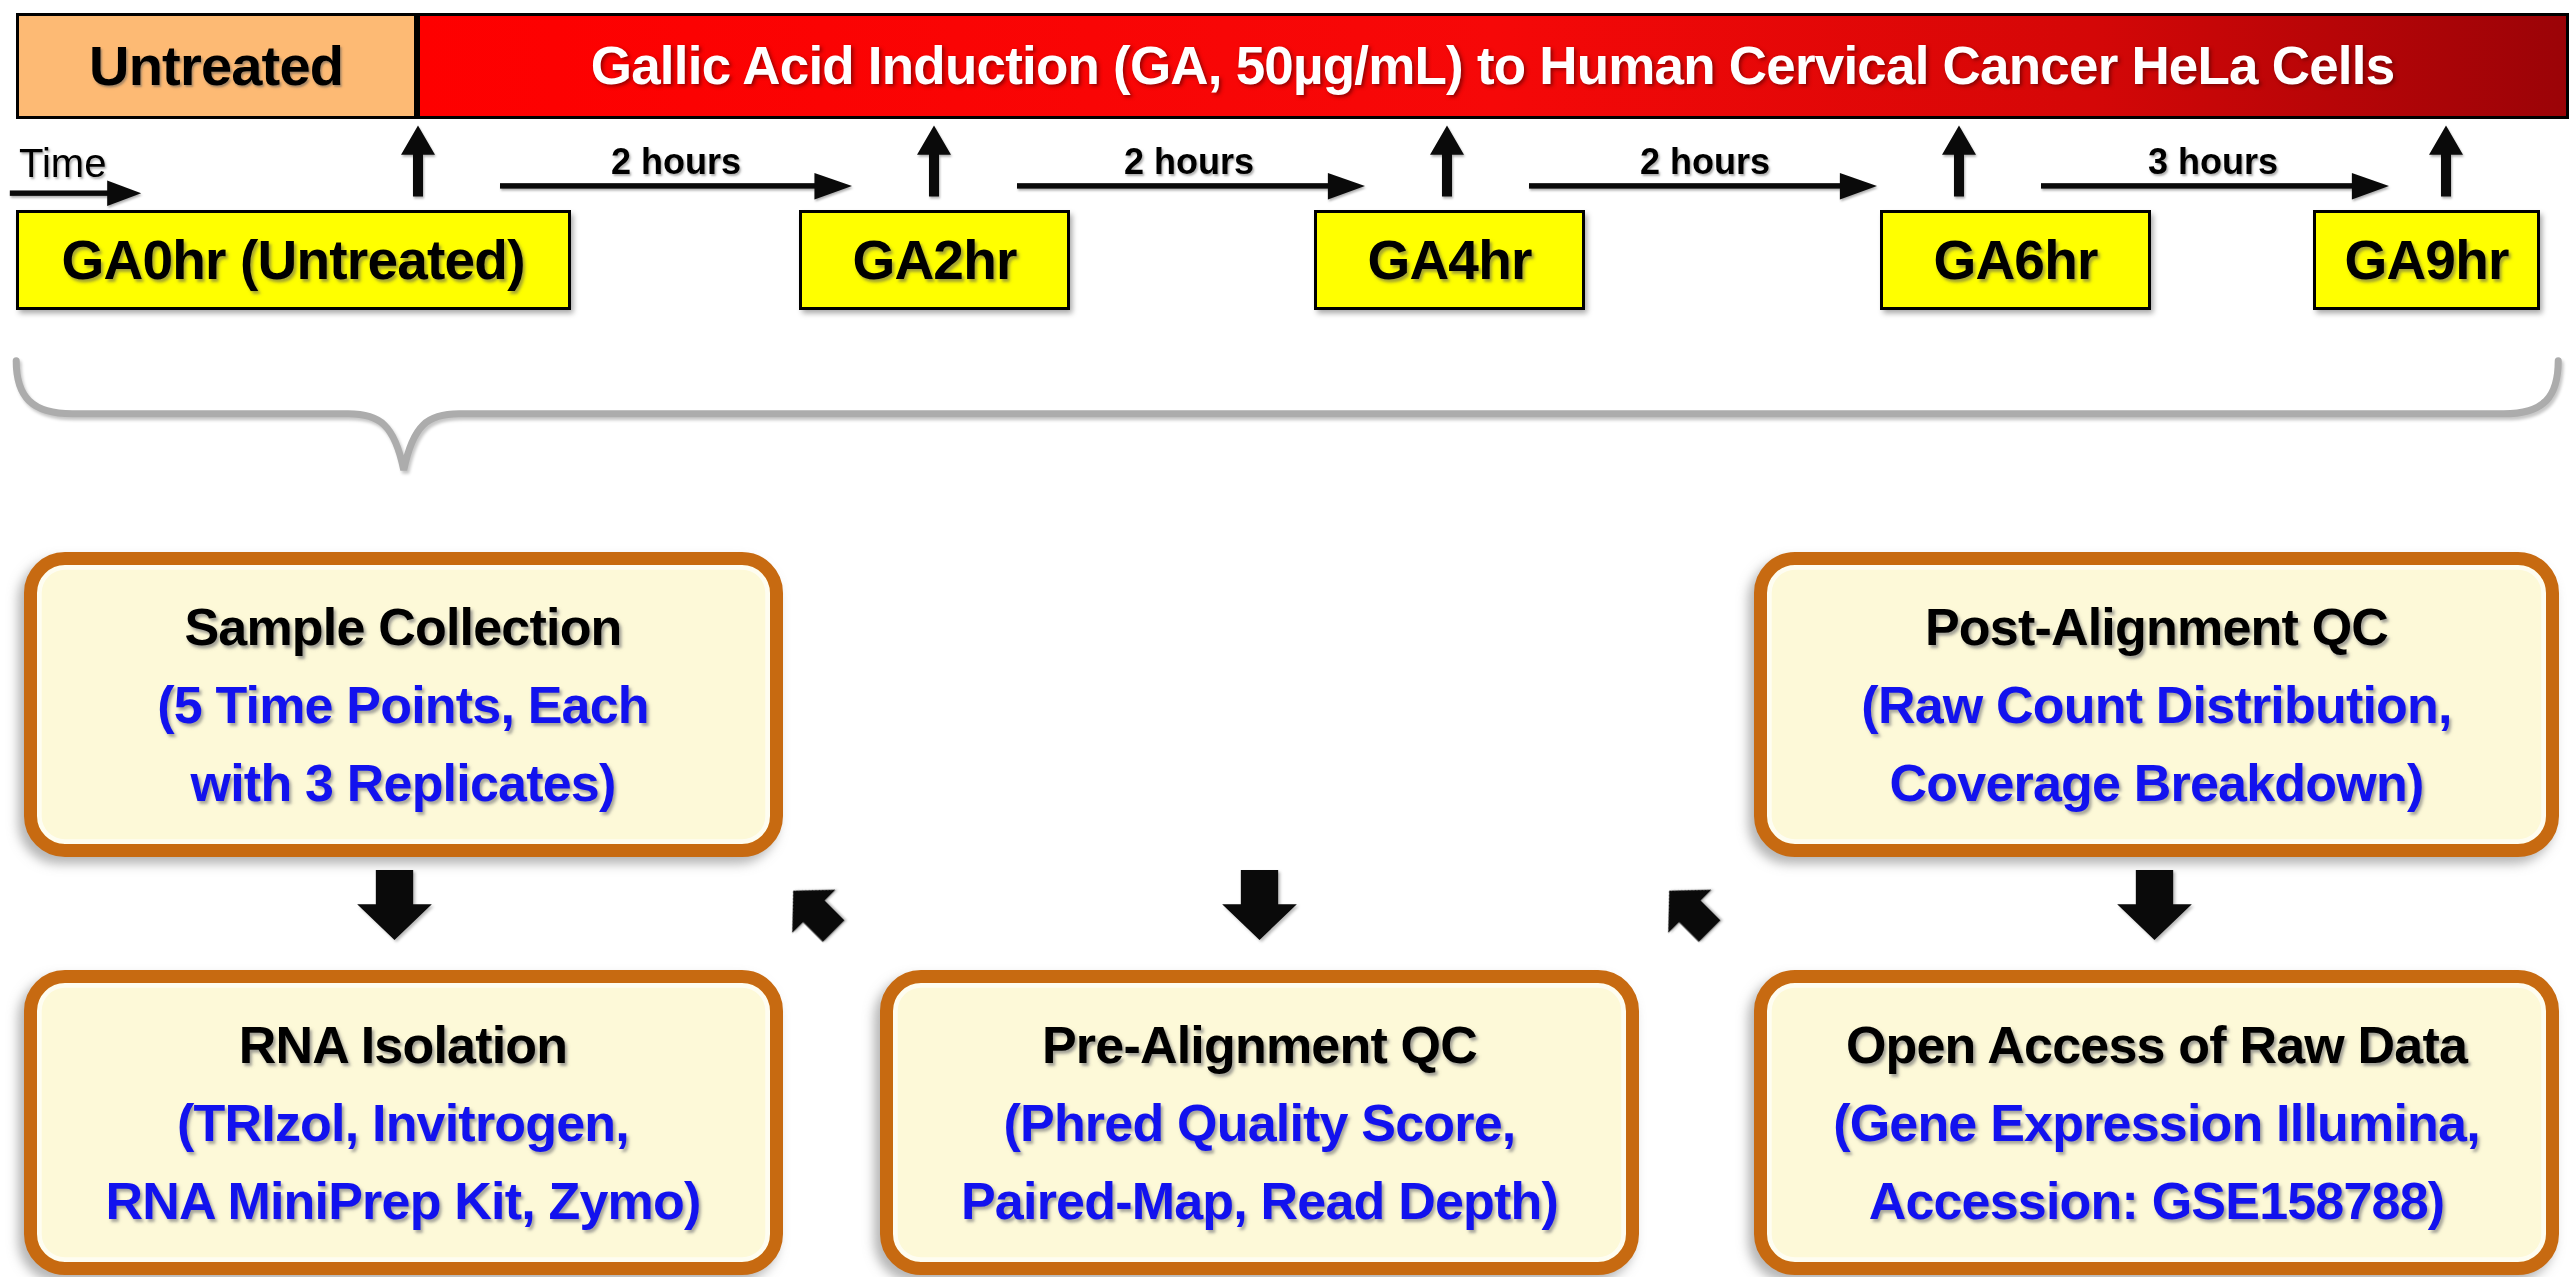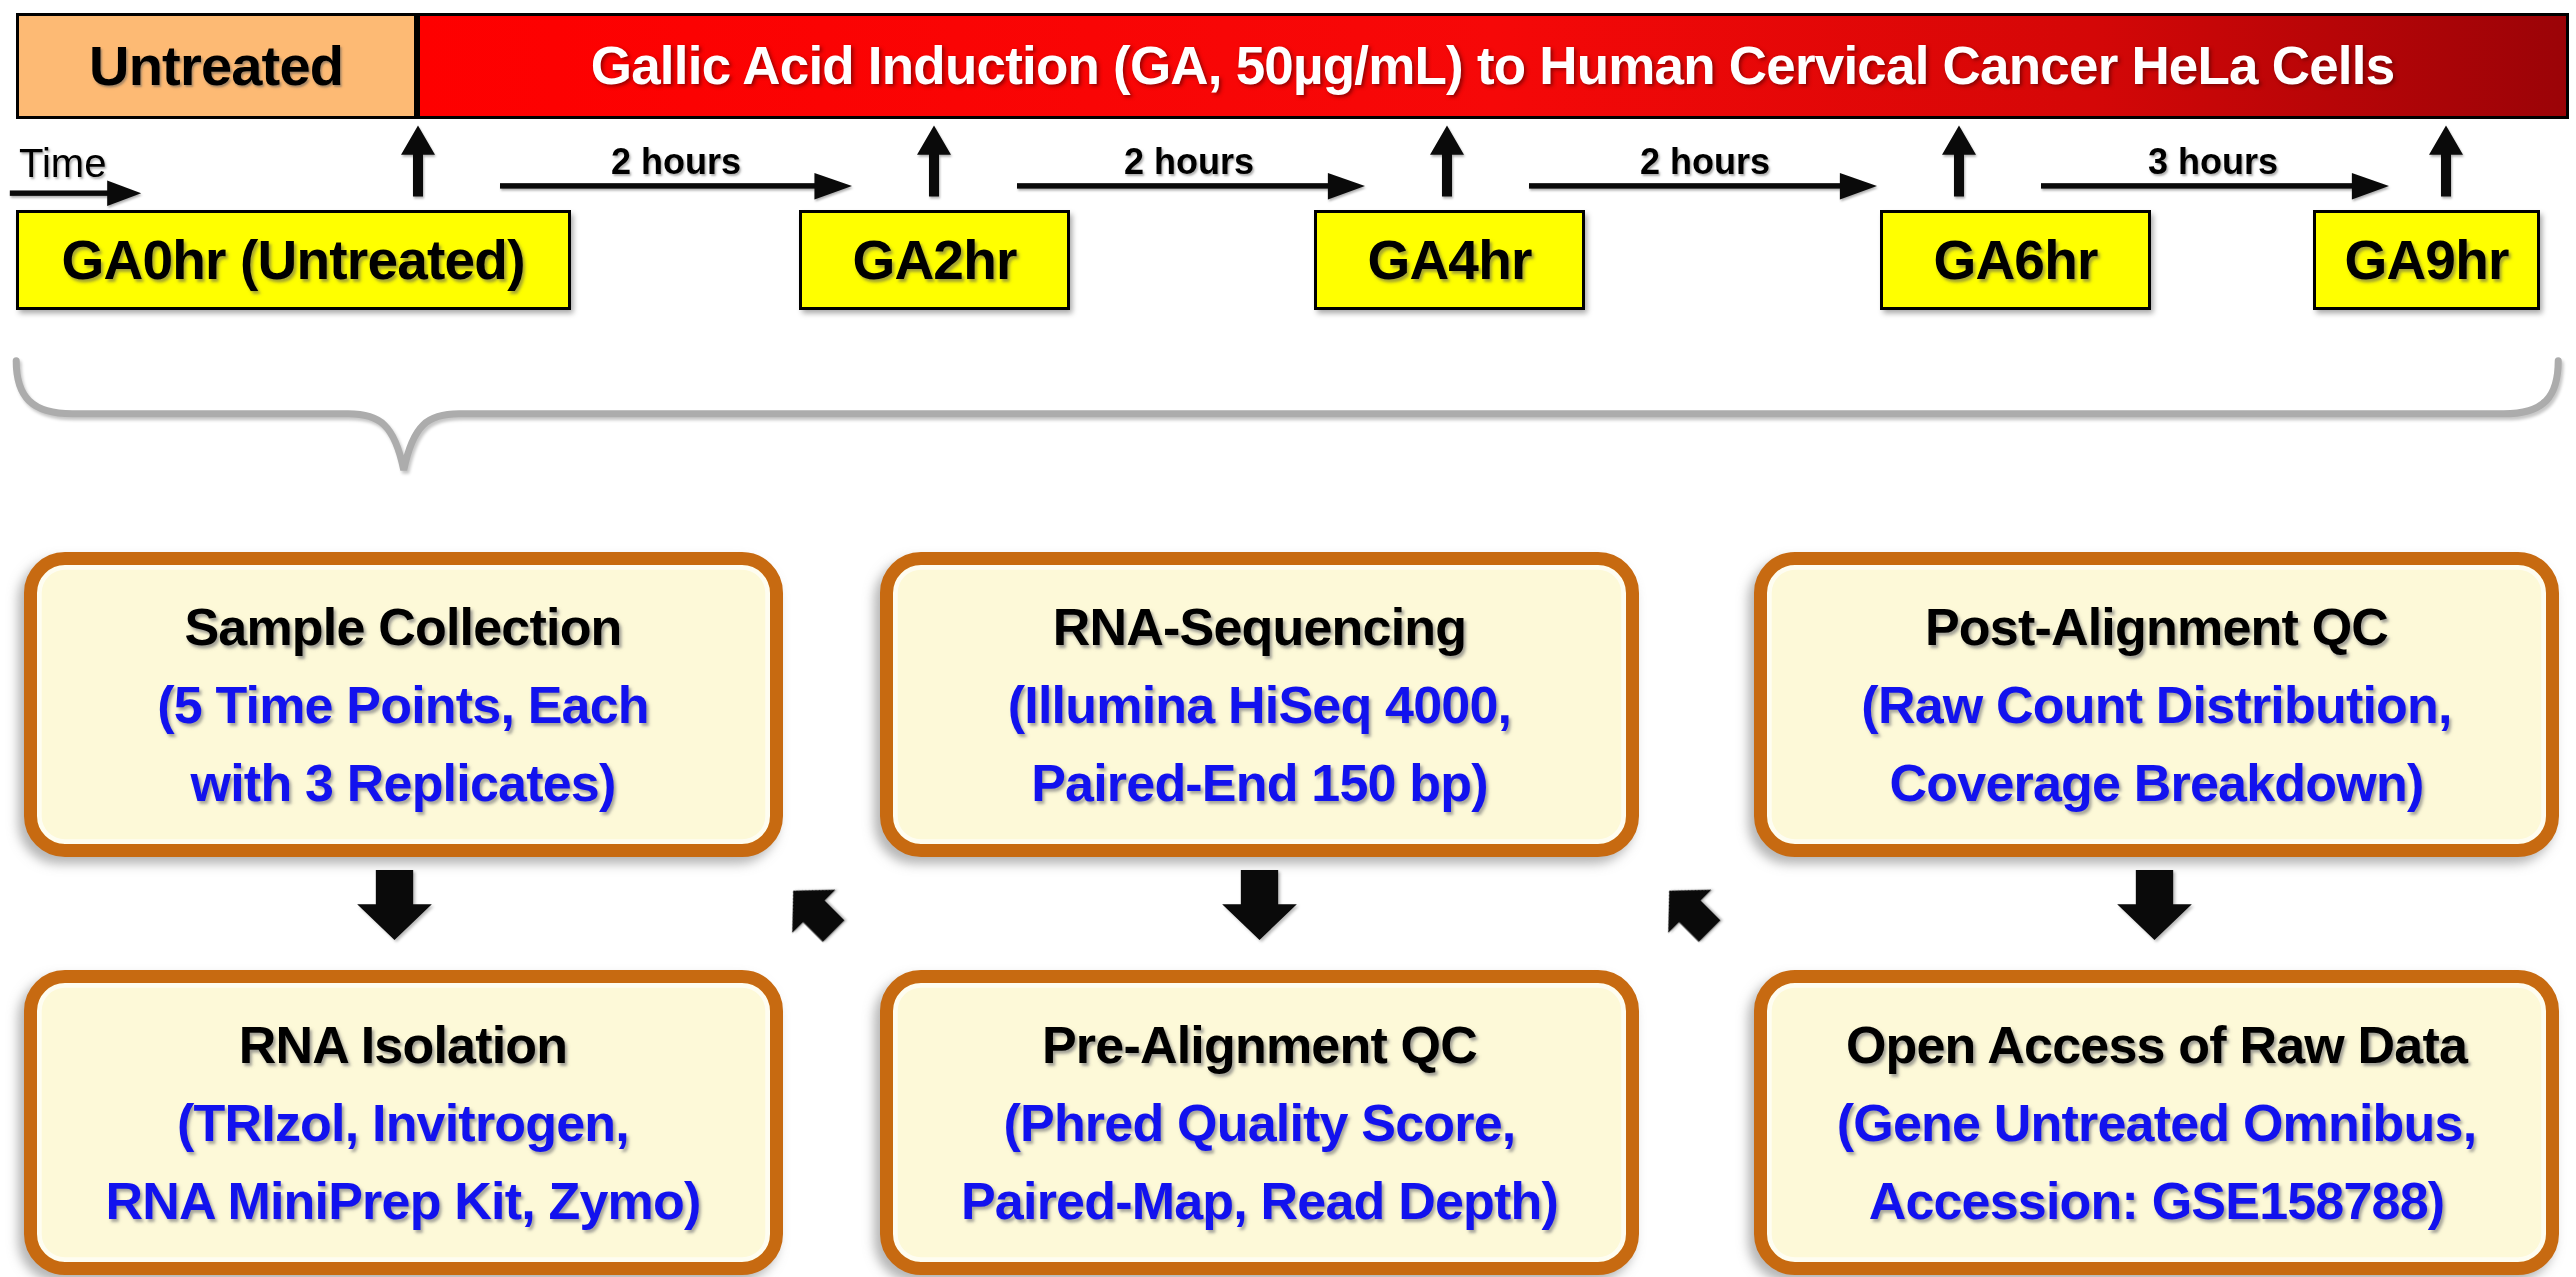--- a/index.html
+++ b/index.html
@@ -120,44 +120,39 @@
 
   <svg class="brace" viewBox="0 0 3274 168">
     <path d="M 6 10 C 6 56, 26 78, 78 78 L 432 78 C 472 78, 491 92, 503 150 C 515 92, 534 78, 574 78 L 3196 78 C 3248 78, 3266 56, 3266 10" fill="none" stroke="#ACACAC" stroke-width="9" stroke-linecap="round"></path>
   </svg>
 
   <div class="step row-a col-1">
     <div class="step-title">Sample Collection</div>
     <div class="step-detail">(5 Time Points, Each</div>
     <div class="step-detail">with 3 Replicates)</div>
   </div>
-  <div class="step row-a col-2">
-    <div class="step-title">RNA-Sequencing</div>
-    <div class="step-detail">(Illumina HiSeq 4000,</div>
-    <div class="step-detail">Paired-End 150 bp)</div>
-  </div>
   <div class="step row-a col-3">
     <div class="step-title">Post-Alignment QC</div>
     <div class="step-detail">(Raw Count Distribution,</div>
     <div class="step-detail">Coverage Breakdown)</div>
   </div>
 
   <div class="step row-b col-1">
     <div class="step-title">RNA Isolation</div>
     <div class="step-detail">(TRIzol, Invitrogen,</div>
     <div class="step-detail">RNA MiniPrep Kit, Zymo)</div>
   </div>
   <div class="step row-b col-2">
     <div class="step-title">Pre-Alignment QC</div>
     <div class="step-detail">(Phred Quality Score,</div>
     <div class="step-detail">Paired-Map, Read Depth)</div>
   </div>
   <div class="step row-b col-3">
     <div class="step-title">Open Access of Raw Data</div>
-    <div class="step-detail">(Gene Untreated Omnibus,</div>
+    <div class="step-detail">(Gene Expression Illumina,</div>
     <div class="step-detail">Accession: GSE158788)</div>
   </div>
 
   <svg class="downarr da-0" viewBox="0 0 96 90">
     <polygon points="24,0 72,0 72,44 96,44 48,90 0,44 24,44" fill="#0A0A0A"></polygon>
     </svg>
   <svg class="downarr da-1" viewBox="0 0 96 90">
     <polygon points="24,0 72,0 72,44 96,44 48,90 0,44 24,44" fill="#0A0A0A"></polygon>
     </svg>
   <svg class="downarr da-2" viewBox="0 0 96 90">

